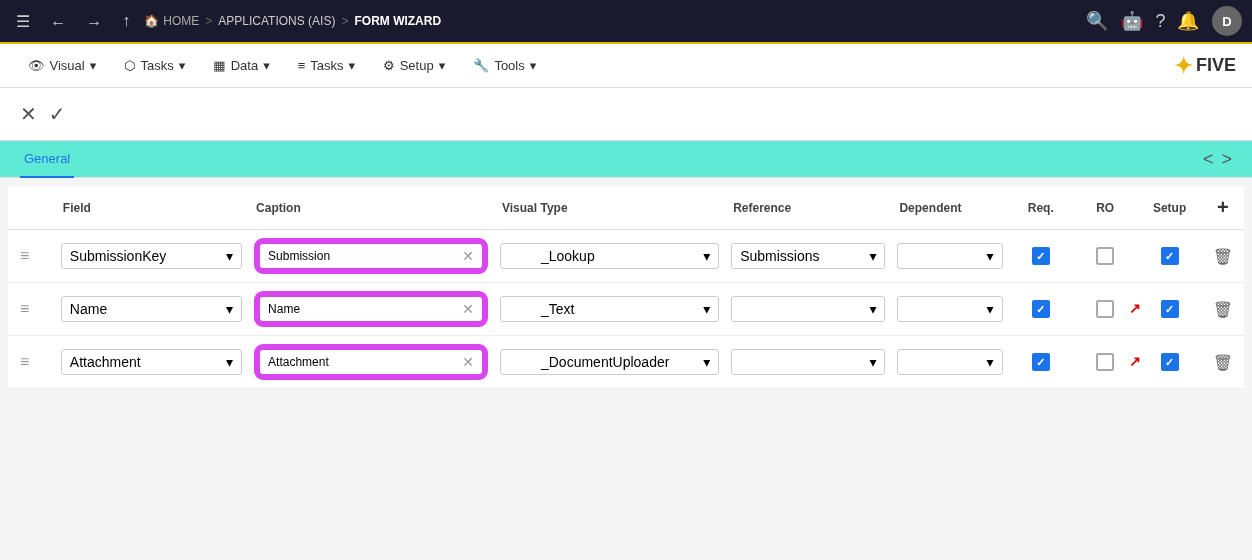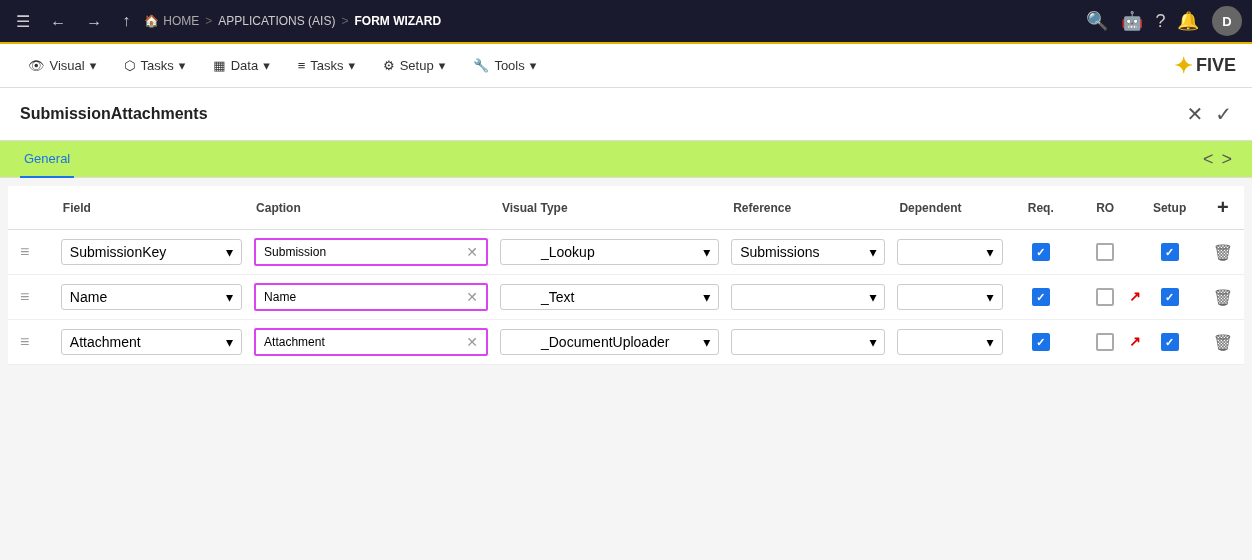--- a/index.html
+++ b/index.html
@@ -146,21 +146,21 @@
     .header-action-btn {
       background: none;
       border: none;
       cursor: pointer;
       font-size: 20px;
       color: #555;
     }
 
     
     .tab-row {
-      background: #bef264;
+      background: #5eead4;
       display: flex;
       align-items: center;
       justify-content: space-between;
       padding: 0 20px;
       border-bottom: 1px solid #ddd;
     }
     .tab-item {
       padding: 10px 4px;
       cursor: pointer;
       font-size: 13px;
@@ -235,22 +235,22 @@
     }
     .field-select-md {
       min-width: 160px;
       padding-left: 40px;
     }
 
     
     .caption-input {
       display: flex;
       align-items: center;
-      border: 2px solid #d946ef;
-      border-radius: 2px;
+      border: 6px solid #d946ef;
+      border-radius: 9px;
       padding: 4px 8px;
       background: #fff;
       font-size: 12px;
       min-width: 180px;
       justify-content: space-between;
     }
     .caption-input .clear-btn {
       color: #999;
       cursor: pointer;
       font-size: 14px;
@@ -391,21 +391,20 @@
   </div>
   <div class="five-logo">
     <span class="logo-star">✦</span>
     <span class="logo-text">FIVE</span>
   </div>
 </div>
 
 <div class="main-content">
 
   <div class="form-header">
-    <span class="form-title">SubmissionAttachments</span>
     <div class="form-header-actions">
       <button class="header-action-btn">✕</button>
       <button class="header-action-btn">✓</button>
     </div>
   </div>
 
   <div class="tab-row">
     <div class="tab-item">General</div>
     <div class="tab-nav">
       <button class="tab-nav-btn">&lt;</button>

